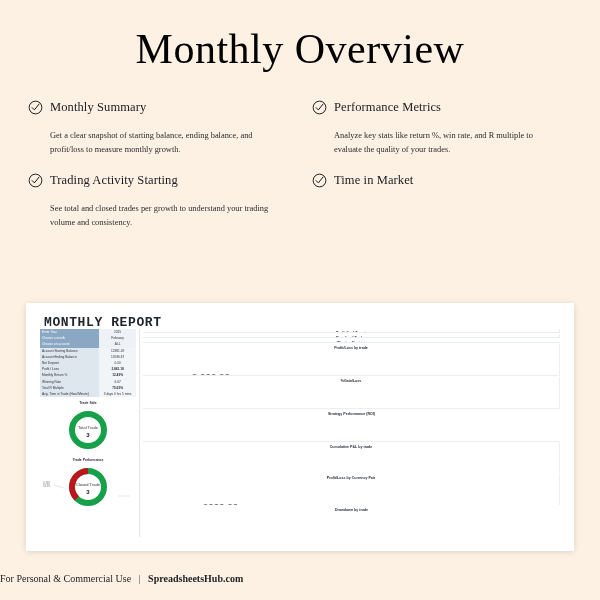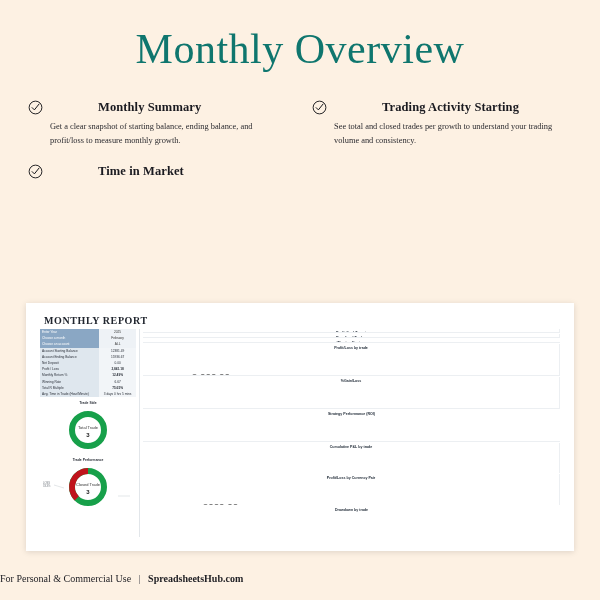--- a/index.html
+++ b/index.html
@@ -12,21 +12,21 @@
     overflow: hidden;
   }
 
   
   .page-title {
     text-align: center;
     font-family: "Liberation Serif", serif;
     font-size: 42px;
     font-weight: 400;
     letter-spacing: 0.5px;
-    color: #0f766e;
+    color: #000000;
     padding-top: 26px;
     line-height: 1.1;
   }
 
   
   .features {
     display: grid;
     grid-template-columns: 1fr 1fr;
     column-gap: 22px;
     row-gap: 16px;
@@ -40,31 +40,30 @@
   }
   .check-icon {
     width: 15px;
     height: 15px;
     flex: 0 0 15px;
     display: block;
   }
   .feature-title {
     font-family: "Liberation Serif", serif;
     font-size: 12.5px;
-    font-weight: 700;
+    font-weight: 400;
     color: #1a1a20;
     letter-spacing: 0.1px;
-    margin-left: 48px;
   }
   .feature-desc {
     font-family: "Liberation Serif", serif;
     font-size: 8.4px;
     line-height: 1.65;
     color: #2b2b30;
-    margin-top: 5px;
+    margin-top: 14px;
     padding-left: 22px;
     max-width: 250px;
   }
 
   
   .dash-wrap {
     position: absolute;
     left: 26px;
     top: 303px;
     width: 548px;
@@ -75,22 +74,22 @@
   .dash-inner {
     position: absolute;
     left: 14px;
     top: 8px;
     right: 14px;
     bottom: 14px;
     background: #ffffff;
     overflow: hidden;
   }
   .dash-title {
-    font-family: Liberation Serif, serif;
-    font-size: 10px;
+    font-family: Liberation Mono, monospace;
+    font-size: 13px;
     font-weight: 700;
     letter-spacing: 0.6px;
     color: #20252e;
     padding: 4px 0 4px 4px;
   }
   .dash-grid {
     position: absolute;
     left: 0; right: 0; top: 18px; bottom: 0;
     display: flex;
   }
@@ -182,20 +181,30 @@
     <div class="feature-head">
       <svg class="check-icon" viewBox="0 0 24 24">
         <circle cx="12" cy="12" r="10.2" fill="none" stroke="#16161a" stroke-width="1.5"></circle>
         <path d="M6.6 12.2 L10.2 15.8 L17.6 6.6" fill="none" stroke="#16161a" stroke-width="1.6" stroke-linecap="round" stroke-linejoin="round"></path>
       </svg>
       <span class="feature-title">Monthly Summary</span>
     </div>
     <p class="feature-desc">Get a clear snapshot of starting balance, ending balance, and profit/loss to measure monthly growth.</p>
   </div>
 
+  <div class="feature">
+    <div class="feature-head">
+      <svg class="check-icon" viewBox="0 0 24 24">
+        <circle cx="12" cy="12" r="10.2" fill="none" stroke="#16161a" stroke-width="1.5"></circle>
+        <path d="M6.6 12.2 L10.2 15.8 L17.6 6.6" fill="none" stroke="#16161a" stroke-width="1.6" stroke-linecap="round" stroke-linejoin="round"></path>
+      </svg>
+      <span class="feature-title">Performance Metrics</span>
+    </div>
+    <p class="feature-desc">Analyze key stats like return %, win rate, and R multiple to evaluate the quality of your trades.</p>
+  </div>
 
   <div class="feature">
     <div class="feature-head">
       <svg class="check-icon" viewBox="0 0 24 24">
         <circle cx="12" cy="12" r="10.2" fill="none" stroke="#16161a" stroke-width="1.5"></circle>
         <path d="M6.6 12.2 L10.2 15.8 L17.6 6.6" fill="none" stroke="#16161a" stroke-width="1.6" stroke-linecap="round" stroke-linejoin="round"></path>
       </svg>
       <span class="feature-title">Trading Activity Starting</span>
     </div>
     <p class="feature-desc">See total and closed trades per growth to understand your trading volume and consistency.</p>

